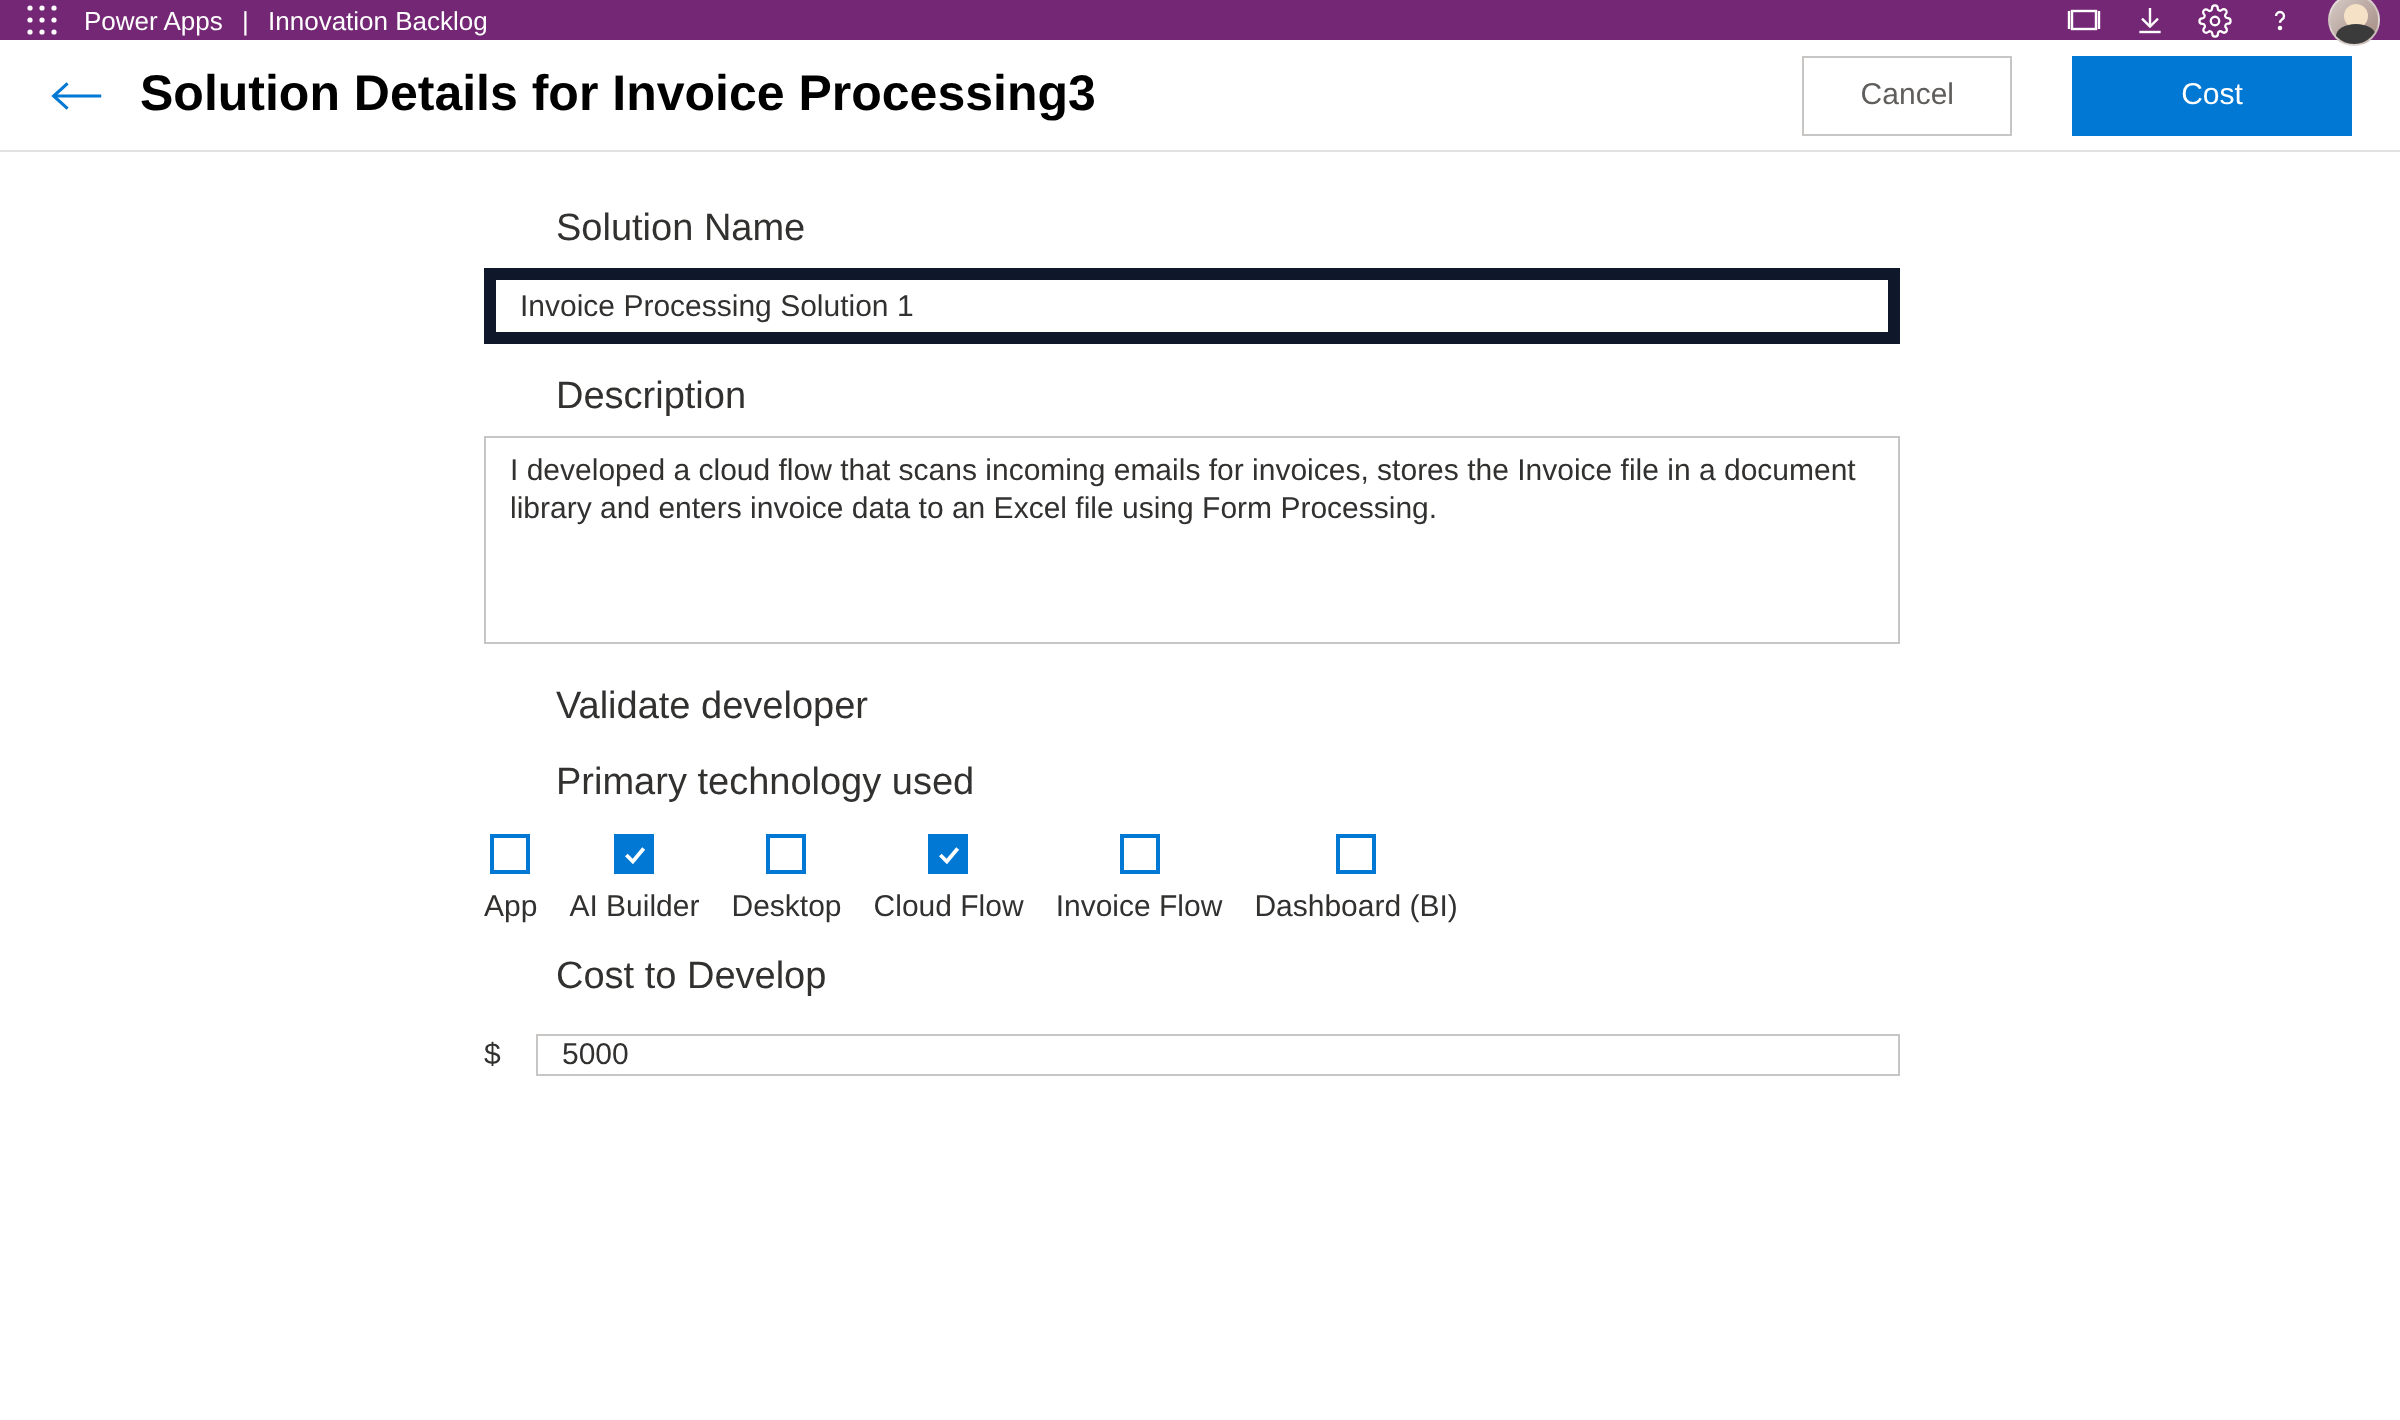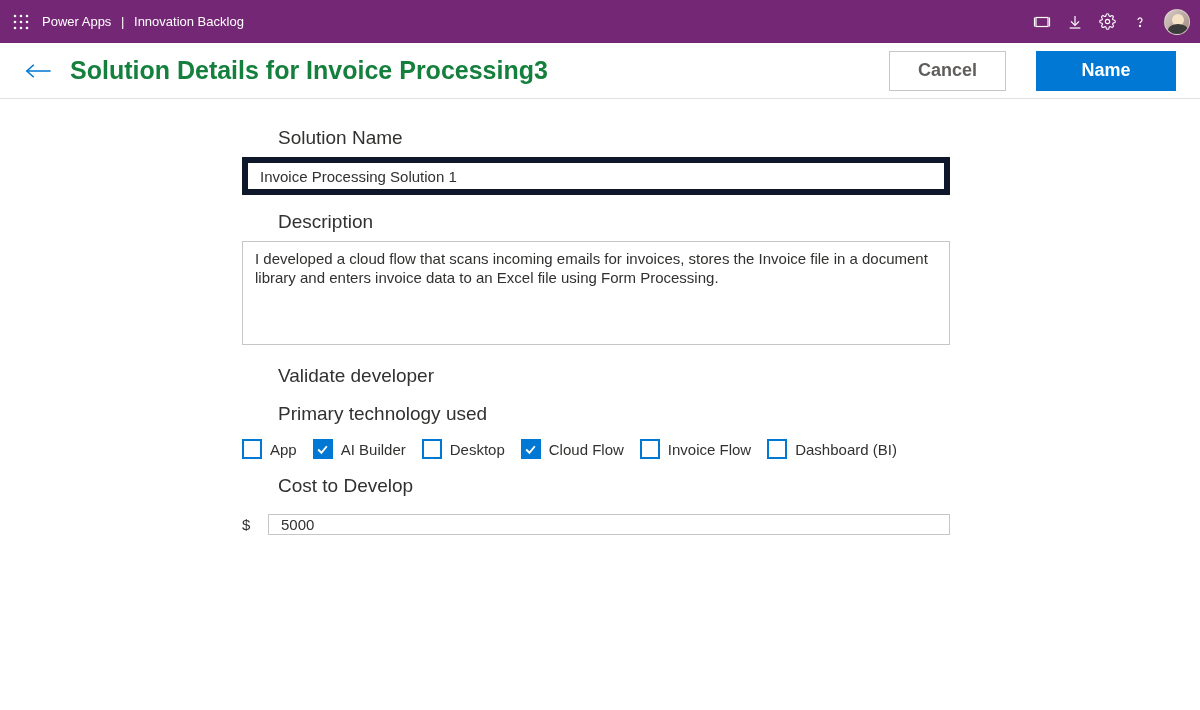--- a/index.html
+++ b/index.html
@@ -1,19 +1,19 @@
 <!DOCTYPE html>
 <html><head>
   <meta charset="utf-8">
   <style>
     * { margin: 0; padding: 0; box-sizing: border-box; font-family: 'Segoe UI', Tahoma, Geneva, Verdana, sans-serif; }
     body { width: 1200px; height: 710px; overflow: hidden; background: #fff; }
 
     .top-bar {
-      height: 43px;
+      height: 20px;
       background: #742774;
       color: #fff;
       display: flex;
       align-items: center;
       padding: 0 10px;
       font-size: 13px;
     }
     .top-bar .waffle {
       width: 22px; height: 22px; display: flex; align-items: center; justify-content: center;
       margin-right: 10px; cursor: pointer;
@@ -31,24 +31,24 @@
       border-bottom: 1px solid #e1e1e1;
       display: flex;
       align-items: center;
       padding: 0 24px;
       gap: 18px;
     }
     .page-header .back-arrow {
       cursor: pointer; color: #0078d4; width: 28px; height: 28px; display:flex; align-items:center; justify-content:center;
     }
     .page-header h1 {
-      font-size: 25px; font-weight: 600; color: #15803d; flex: 1;
+      font-size: 25px; font-weight: 600; color: #000000; flex: 1;
     }
     .btn {
-      height: 40px; padding: 0 28px; font-size: 18px; font-weight: 700; cursor: pointer; display: inline-flex; align-items: center; justify-content: center;
+      height: 40px; padding: 0 28px; font-size: 15px; font-weight: 400; cursor: pointer; display: inline-flex; align-items: center; justify-content: center;
     }
     .btn-cancel { background: #fff; border: 1px solid #c8c6c4; color: #605e5c; margin-right: 12px; }
     .btn-save { background: #0078d4; border: 1px solid #0078d4; color: #fff; min-width: 140px;}
 
     .form-wrap {
       padding: 12px 0 0 0;
       width: 100%;
       display: flex;
       flex-direction: column;
       align-items: flex-start;
@@ -69,21 +69,21 @@
     .select-box {
       width: 100%; height: 38px; border: 1px solid #605e5c; padding: 0 12px; font-size: 15px; color: #323130;
       display: flex; align-items: center; justify-content: space-between; cursor: pointer; background:#fff;
     }
     .select-box .placeholder-text{ color:#605e5c; }
     .chevron { width: 14px; height: 14px; }
 
     .checkbox-row {
       display: flex; flex-wrap: wrap; gap: 12px 10px; margin-top: 14px; align-items:center;
     }
-    .cb-item { display: flex; align-items: center; gap: 8px; margin-right: 6px; cursor:pointer;}
+    .cb-item { display: flex; align-items: center; gap: 8px; margin-right: 6px; cursor:pointer;flex-direction:column;}
     .cb-box {
       width: 20px; height: 20px; border: 2px solid #0078d4; display: flex; align-items: center; justify-content: center;
     }
     .cb-box.checked { background: #0078d4; }
     .cb-box.checked svg { display: block; }
     .cb-box svg { display: none; }
     .cb-label { font-size: 15px; color: #323130;}
 
     .cost-row { display: flex; align-items: center; width: 100%; margin-bottom:20px;}
     .cost-row .currency {
@@ -149,21 +149,21 @@
 
 <div class="page-header">
   <div class="back-arrow">
     <svg width="28" height="20" viewBox="0 0 40 24" fill="none" stroke="#0078d4" stroke-width="2.2">
         <line x1="38" y1="12" x2="4" y2="12"></line>
         <polyline points="14 3 4 12 14 21"></polyline>
       </svg>
   </div>
   <h1>Solution Details for Invoice Processing3</h1>
   <button class="btn btn-cancel">Cancel</button>
-  <button class="btn btn-save">Name</button>
+  <button class="btn btn-save">Cost</button>
 </div>
 
 <div class="form-wrap">
   <div class="form-inner">
 
     <div class="field-label">Solution Name</div>
     <input class="text-input" value="Invoice Processing Solution 1" style="">
 
     <div class="field-label">Description</div>
     <textarea class="textarea" style="">I developed a cloud flow that scans incoming emails for invoices, stores the Invoice file in a document library and enters invoice data to an Excel file using Form Processing.</textarea>

